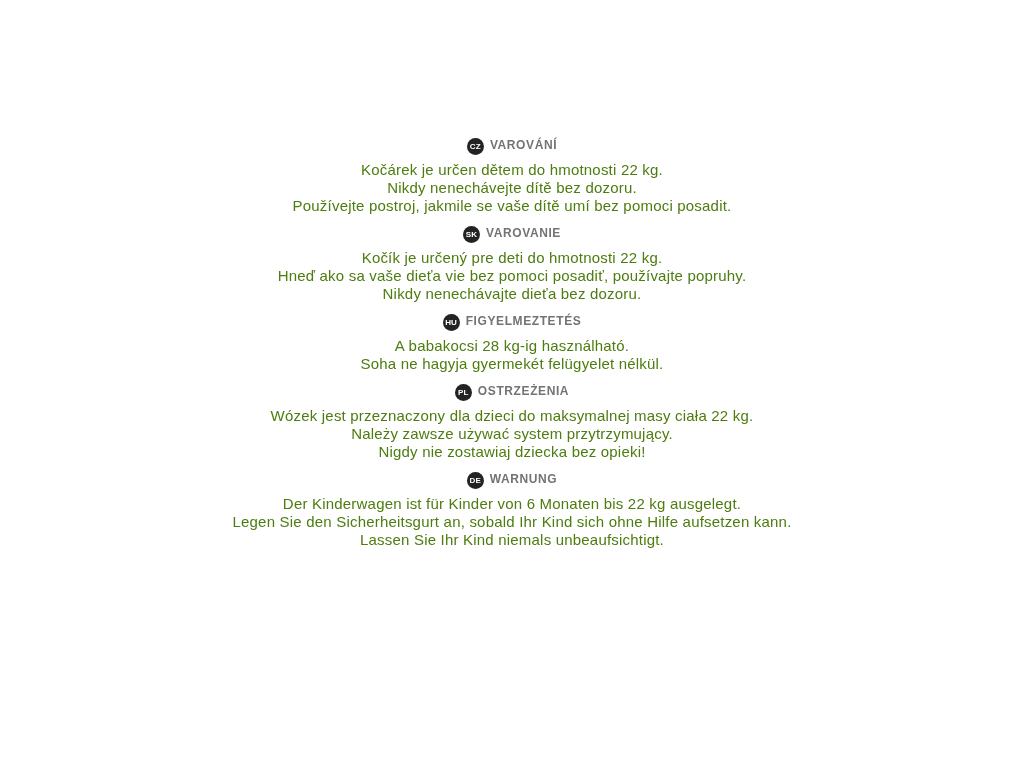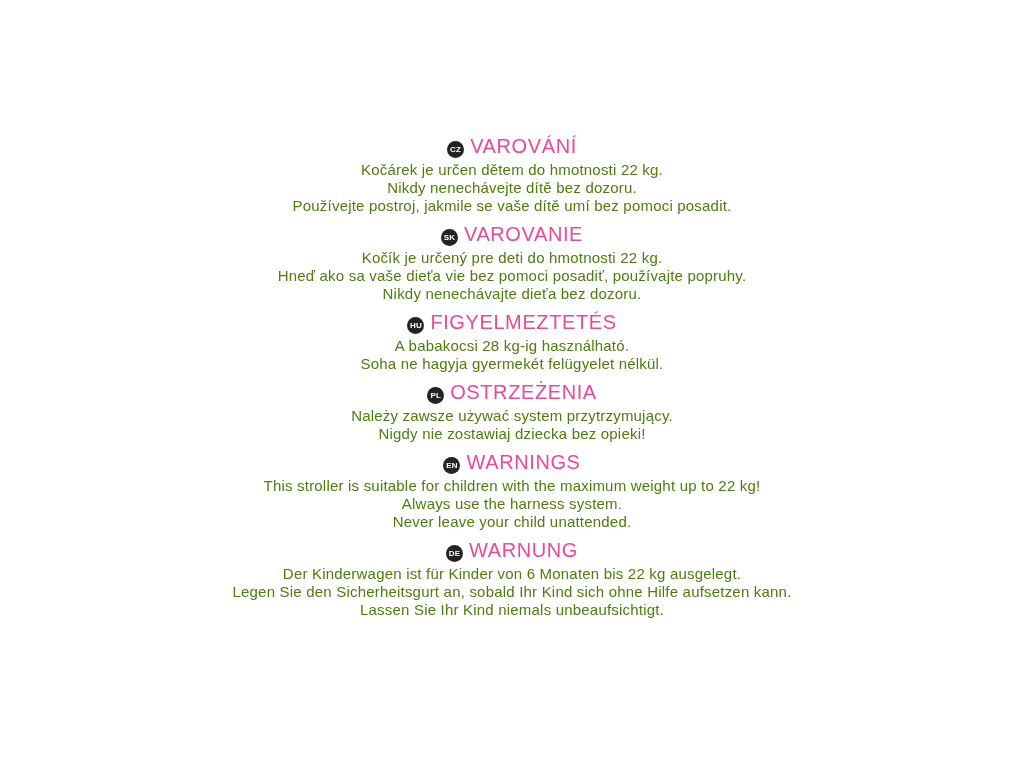--- a/index.html
+++ b/index.html
@@ -17,45 +17,45 @@
     flex-direction: column;
     align-items: center;
     padding-top: 138px;
   }
   .warning-section {
     text-align: center;
     margin-bottom: 11px;
   }
   .heading {
     display: flex;
-    align-items: flex-end;
+    align-items: flex-start;
     justify-content: center;
     gap: 6px;
     height: 20px;
     margin-bottom: 3px;
   }
   .badge {
     width: 17px;
     height: 17px;
     border-radius: 50%;
     background: #232323;
     color: #ffffff;
     font-size: 8px;
     font-weight: bold;
     letter-spacing: 0.2px;
     display: inline-flex;
     align-items: center;
     justify-content: center;
     flex: 0 0 auto;
   }
   .title {
-    font-size: 20px;
-    font-weight: normal;
+    font-size: 12px;
+    font-weight: bold;
     letter-spacing: 0.6px;
-    color: #ec4899;
+    color: #737373;
     text-transform: uppercase;
   }
   .line {
     font-size: 15px;
     line-height: 18px;
     letter-spacing: 0.2px;
     color: #4d7c0f;
   }
 </style>
 </head>
@@ -98,35 +98,25 @@
     <p class="line">Soha ne hagyja gyermekét felügyelet nélkül.</p>
   </section>
 
   <section class="warning-section">
     <div class="heading">
       <span class="badge">
         <span>PL</span>
       </span>
       <span class="title">OSTRZEŻENIA</span>
     </div>
+    <p class="line">Wózek jest przeznaczony dla dzieci do maksymalnej masy ciała 22 kg.</p>
     <p class="line">Należy zawsze używać system przytrzymujący.</p>
     <p class="line">Nigdy nie zostawiaj dziecka bez opieki!</p>
   </section>
 
-  <section class="warning-section">
-    <div class="heading">
-      <span class="badge">
-        <span>EN</span>
-      </span>
-      <span class="title">WARNINGS</span>
-    </div>
-    <p class="line">This stroller is suitable for children with the maximum weight up to 22 kg!</p>
-    <p class="line">Always use the harness system.</p>
-    <p class="line">Never leave your child unattended.</p>
-  </section>
 
   <section class="warning-section">
     <div class="heading">
       <span class="badge">
         <span>DE</span>
       </span>
       <span class="title">WARNUNG</span>
     </div>
     <p class="line">Der Kinderwagen ist für Kinder von 6 Monaten bis 22 kg ausgelegt.</p>
     <p class="line">Legen Sie den Sicherheitsgurt an, sobald Ihr Kind sich ohne Hilfe aufsetzen kann.</p>

